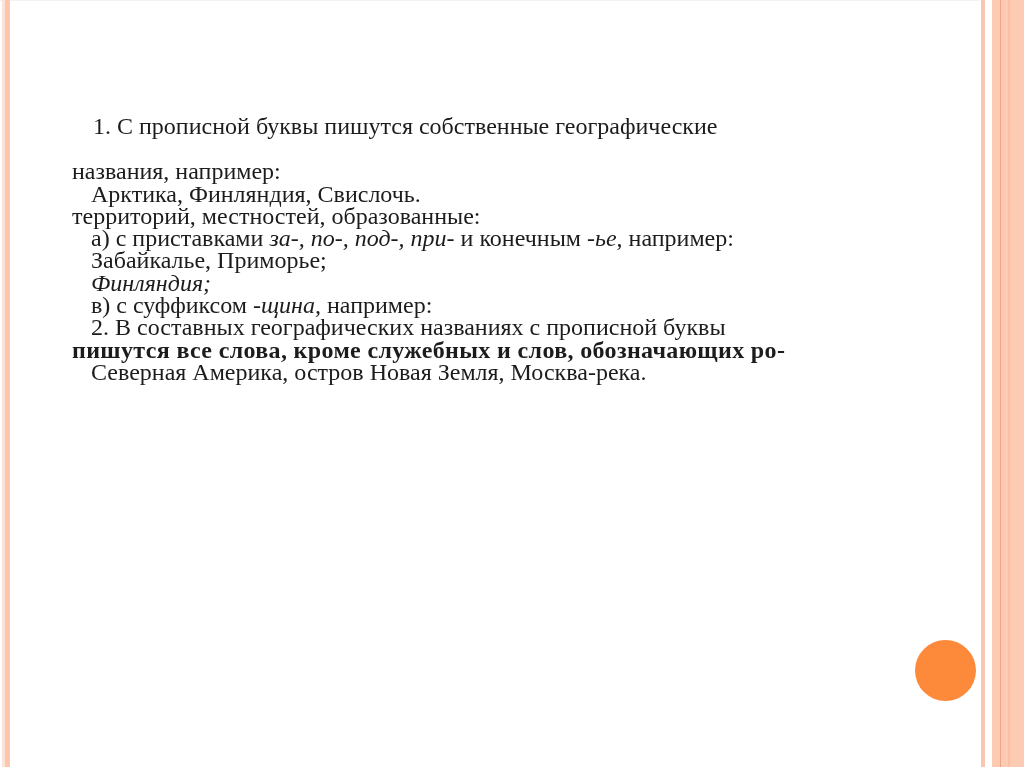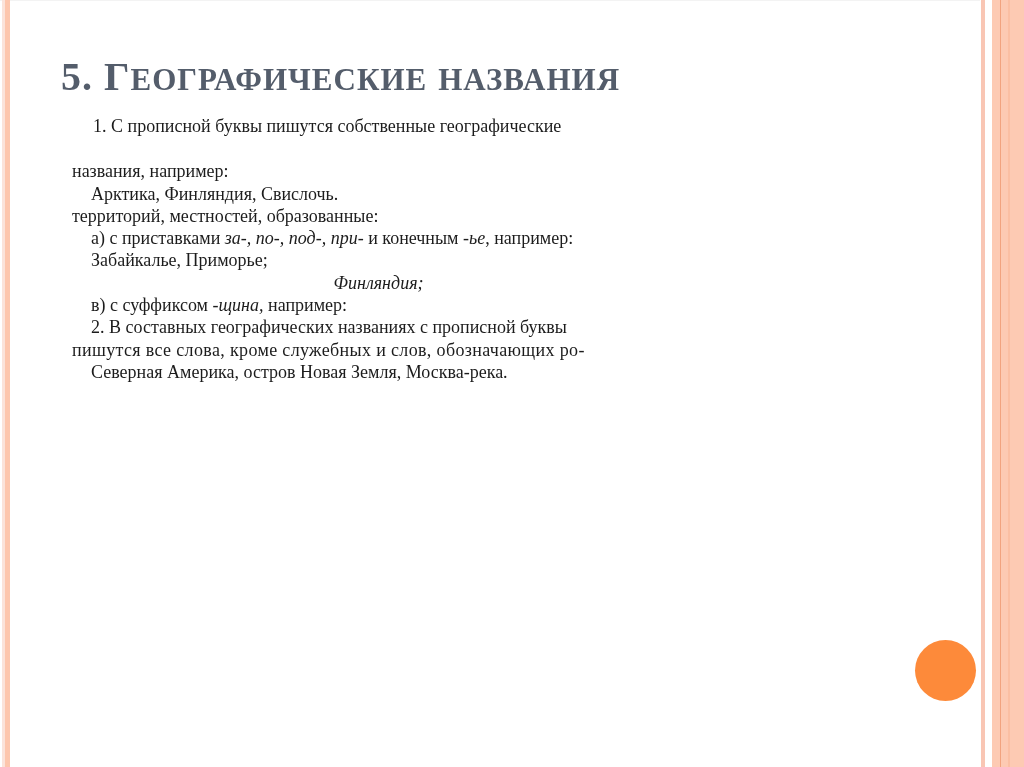--- a/index.html
+++ b/index.html
@@ -63,35 +63,35 @@
     .title .sc {
       font-size: 31px;
     }
     
     .body-text {
       position: absolute;
       left: 91px;
       top: 115px;
       width: 575px;
       font-family: "Liberation Serif", serif;
-      font-size: 18px;
+      font-size: 24px;
       line-height: 22.3px;
       color: #1c1c1c;
     }
     .line {
       white-space: nowrap;
       display: block;
     }
     .indent { padding-left: 20px; }
     .justify-line {
       display: flex;
       justify-content: space-between;
       width: 557px;
     }
-    .italic { font-style: italic; text-align: center; }
+    .italic { font-style: italic; }
     .bullet-circle {
       position: absolute;
       left: 915px;
       top: 640px;
       width: 61px;
       height: 61px;
       border-radius: 50%;
       background: #fd8a3a;
     }
   </style>
@@ -100,40 +100,35 @@
 
 <div class="slide">
   <div class="top-line"></div>
   <div class="left-stripe-pale"></div>
   <div class="left-stripe"></div>
   <div class="right-stripe-thin"></div>
   <div class="right-band"></div>
   <div class="right-band-line"></div>
   <div class="right-band-line2"></div>
 
-  <h1 class="title">
-    <span>5.</span>
-    <span>Г</span><span class="sc">ЕОГРАФИЧЕСКИЕ</span>
-    <span class="sc">НАЗВАНИЯ</span>
-  </h1>
 
   <div class="body-text">
     <span class="line justify-line" style="padding-left:0;">
       <span class="indent" style="padding-left:2px;">1. С прописной буквы пишутся собственные географические</span>
     </span>
     <span class="line" style="margin-left:-19px;margin-top:23px;">названия, например:</span>
     <span class="line">Арктика, Финляндия, Свислочь.</span>
     <span class="line" style="margin-left:-19px;">территорий, местностей, образованные:</span>
     <span class="line">
       <span>а) с приставками </span><span class="italic">за-, по-, под-, при-</span><span> и конечным </span><span class="italic">-ье</span><span>, например:</span>
     </span>
     <span class="line">Забайкалье, Приморье;</span>
     <span class="line italic">Финляндия;</span>
     <span class="line">
       <span>в) с суффиксом </span><span class="italic">-щина,</span><span> например:</span>
     </span>
     <span class="line">2. В составных географических названиях с прописной буквы</span>
-    <span class="line" style="margin-left:-19px; letter-spacing:0.35px;">пишутся все слова, кроме служебных и слов, обозначающих ро-</span>
+    <span class="line" style="margin-left:-19px; letter-spacing:0.35px;font-weight:bold;">пишутся все слова, кроме служебных и слов, обозначающих ро-</span>
     <span class="line">Северная Америка, остров Новая Земля, Москва-река.</span>
   </div>
 
   <div class="bullet-circle"></div>
 </div>
 
 </body></html>

